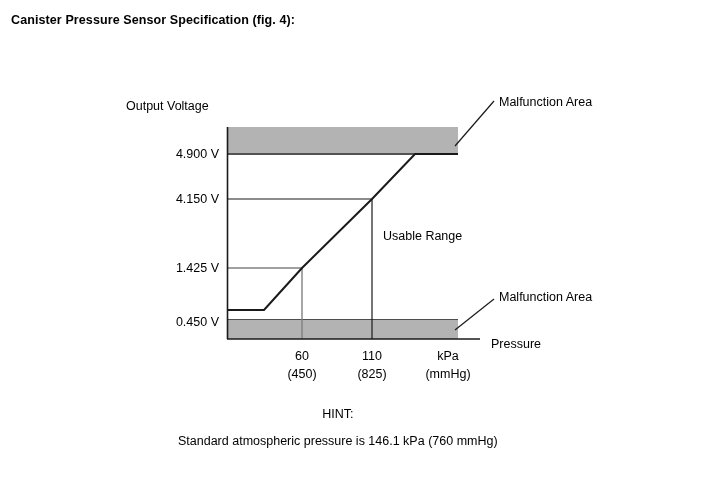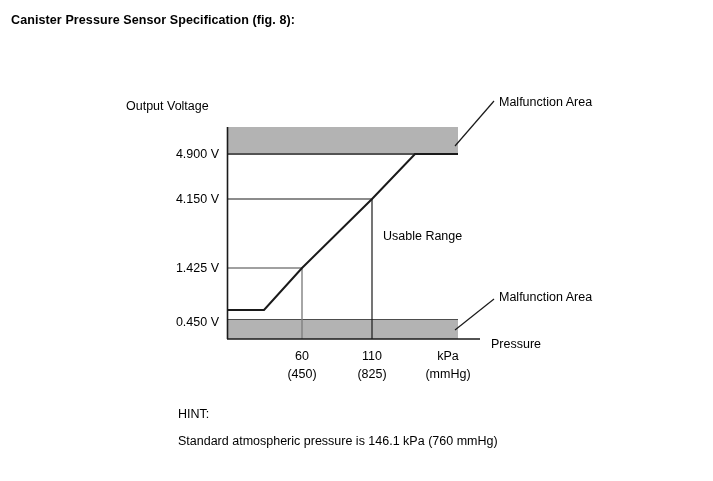--- a/index.html
+++ b/index.html
@@ -40,27 +40,28 @@
     font-family: "Liberation Sans", sans-serif;
     font-size: 12.5px;
     fill: #000000;
   }
   .hint-block {
     position: absolute;
     left: 178px;
     top: 401px;
     font-size: 12.5px;
     line-height: 27px;
+    text-align: center;
   }
   .hint-line { white-space: nowrap; }
 </style>
 </head>
 <body>
 
-<div id="page-title">Canister Pressure Sensor Specification (fig. 8):</div>
+<div id="page-title">Canister Pressure Sensor Specification (fig. 4):</div>
 
 <svg id="figure" viewBox="0 0 713 481" width="713" height="481">
 
   <rect x="228" y="127" width="230" height="26" fill="#b3b3b3"></rect>
   <rect x="228" y="320" width="230" height="19" fill="#b3b3b3"></rect>
 
   <line x1="227" y1="154" x2="458" y2="154" stroke="#1a1a1a" stroke-width="1.6"></line>
   <line x1="227" y1="199" x2="372" y2="199" stroke="#1a1a1a" stroke-width="1.2"></line>
   <line x1="227" y1="268" x2="302" y2="268" stroke="#808080" stroke-width="1.4"></line>
   <line x1="227" y1="319.5" x2="458" y2="319.5" stroke="#4d4d4d" stroke-width="1.2"></line>

